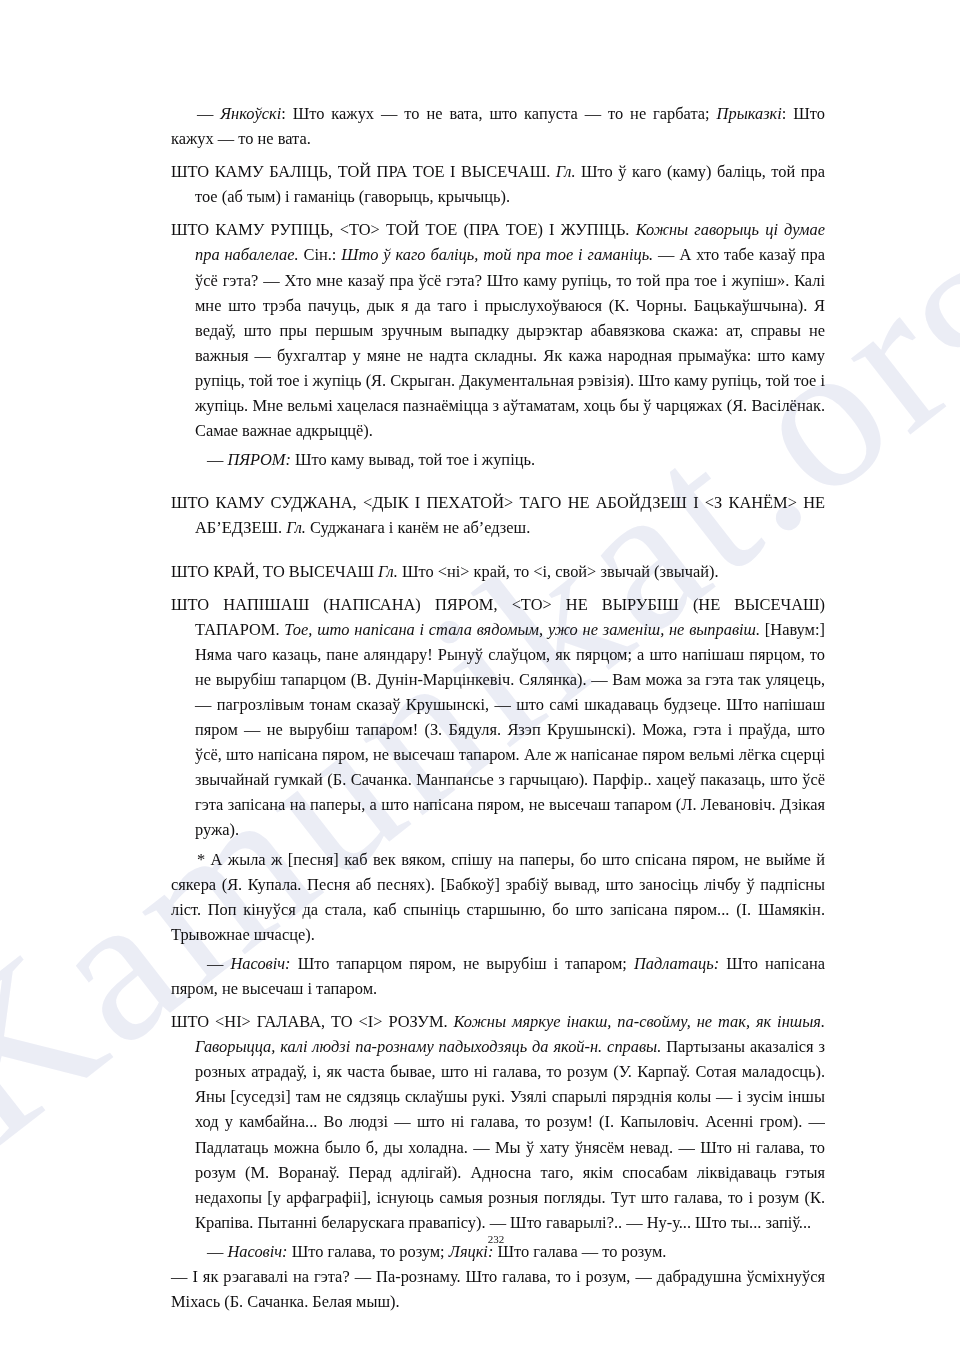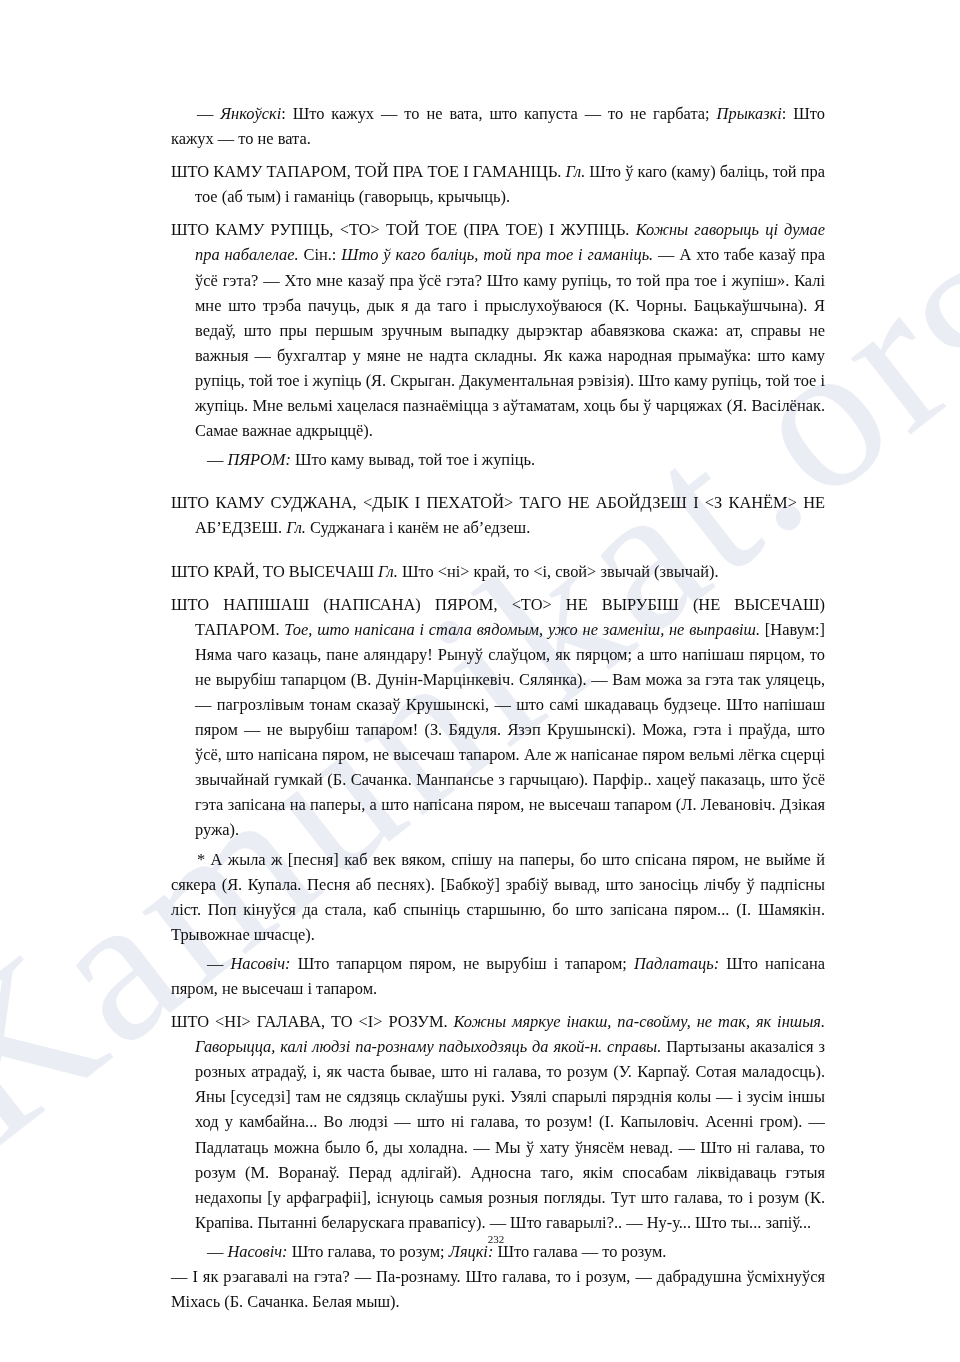--- a/index.html
+++ b/index.html
@@ -123,21 +123,21 @@
 
 <div id="watermark">
   <div class="wm-text" style="color: rgb(232, 234, 244);">Kamunikat.org</div>
 </div>
 
 <div id="page">
   <div id="content" style="color: rgb(16, 15, 16);">
 
     <p class="p indent nostretch" id="blk-tail"><span class="hw">— </span><span class="it">Янкоўскі</span><span class="hw">: Што кажух — то не вата, што капуста — то не гарбата; </span><span class="it">Прыказкі</span><span class="hw">: Што кажух — то не вата.</span></p>
 
-    <p class="p entry gap-sm nostretch" id="blk-balic"><span class="hw">ШТО КАМУ ТАПАРОМ, ТОЙ ПРА ТОЕ І ГАМАНІЦЬ. </span><span class="it">Гл.</span><span class="hw"> Што ў каго (каму) баліць, той пра тое (аб тым) і гаманіць (гаворыць, крычыць).</span></p>
+    <p class="p entry gap-sm nostretch" id="blk-balic"><span class="hw">ШТО КАМУ БАЛІЦЬ, ТОЙ ПРА ТОЕ І ВЫСЕЧАШ. </span><span class="it">Гл.</span><span class="hw"> Што ў каго (каму) баліць, той пра тое (аб тым) і гаманіць (гаворыць, крычыць).</span></p>
 
     <p class="p entry gap-sm nostretch" id="blk-rupic"><span class="hw">ШТО КАМУ РУПІЦЬ, &lt;ТО&gt; ТОЙ ТОЕ (ПРА ТОЕ) І ЖУПІЦЬ. </span><span class="it">Кожны гаворыць ці думае пра набалелае.</span><span class="hw"> Сін.: </span><span class="it">Што ў каго баліць, той пра тое і гаманіць.</span><span class="hw"> — А хто табе казаў пра ўсё гэта? — Хто мне казаў пра ўсё гэта? Што каму рупіць, то той пра тое і жупіш». Калі мне што трэба пачуць, дык я да таго і прыслухоўваюся (К. Чорны. Бацькаўшчына). Я ведаў, што пры першым зручным выпадку дырэктар абавязкова скажа: ат, справы не важныя — бухгалтар у мяне не надта складны. Як кажа народная прымаўка: што каму рупіць, той тое і жупіць (Я. Скрыган. Дакументальная рэвізія). Што каму рупіць, той тое і жупіць. Мне вельмі хацелася пазнаёміцца з аўтаматам, хоць бы ў чарцяжах (Я. Васілёнак. Самае важнае адкрыццё).</span></p>
     <p class="p src gap-xs nostretch" id="blk-rupic-src"><span class="hw">— </span><span class="it">ПЯРОМ:</span><span class="hw"> Што каму вывад, той тое і жупіць.</span></p>
 
     <p class="p entry gap-md nostretch" id="blk-sudzhana"><span class="hw">ШТО КАМУ СУДЖАНА, &lt;ДЫК І ПЕХАТОЙ&gt; ТАГО НЕ АБОЙДЗЕШ І &lt;З КАНЁМ&gt; НЕ АБ’ЕДЗЕШ. </span><span class="it">Гл.</span><span class="hw"> Суджанага і канём не аб’едзеш.</span></p>
 
     <p class="p entry gap-md nostretch" id="blk-kraj"><span class="hw">ШТО КРАЙ, ТО ВЫСЕЧАШ </span><span class="it">Гл.</span><span class="hw"> Што &lt;ні&gt; край, то &lt;і, свой&gt; звычай (звычай).</span></p>
 
     <p class="p entry gap-sm nostretch" id="blk-napishash"><span class="hw">ШТО НАПІШАШ (НАПІСАНА) ПЯРОМ, &lt;ТО&gt; НЕ ВЫРУБІШ (НЕ ВЫСЕЧАШ) ТАПАРОМ. </span><span class="it">Тое, што напісана і стала вядомым, ужо не заменіш, не выправіш.</span><span class="hw"> [Навум:] Няма чаго казаць, пане аляндару! Рынуў слаўцом, як пярцом; а што напішаш пярцом, то не вырубіш тапарцом (В. Дунін-Марцінкевіч. Сялянка). — Вам можа за гэта так уляцець, — пагрозлівым тонам сказаў Крушынскі, — што самі шкадаваць будзеце. Што напішаш пяром — не вырубіш тапаром! (З. Бядуля. Язэп Крушынскі). Можа, гэта і праўда, што ўсё, што напісана пяром, не высечаш тапаром. Але ж напісанае пяром вельмі лёгка сцерці звычайнай гумкай (Б. Сачанка. Манпансье з гарчыцаю). Парфір.. хацеў паказаць, што ўсё гэта запісана на паперы, а што напісана пяром, не высечаш тапаром (Л. Левановіч. Дзікая ружа).</span></p>
     <p class="p indent gap-xs nostretch" id="blk-napishash-fn"><span class="hw">* А жыла ж [песня] каб век вяком, спішу на паперы, бо што спісана пяром, не выйме й сякера (Я. Купала. Песня аб песнях). [Бабкоў] зрабіў вывад, што заносіць лічбу ў падпісны ліст. Поп кінуўся да стала, каб спыніць старшыню, бо што запісана пяром... (І. Шамякін. Трывожнае шчасце).</span></p>

